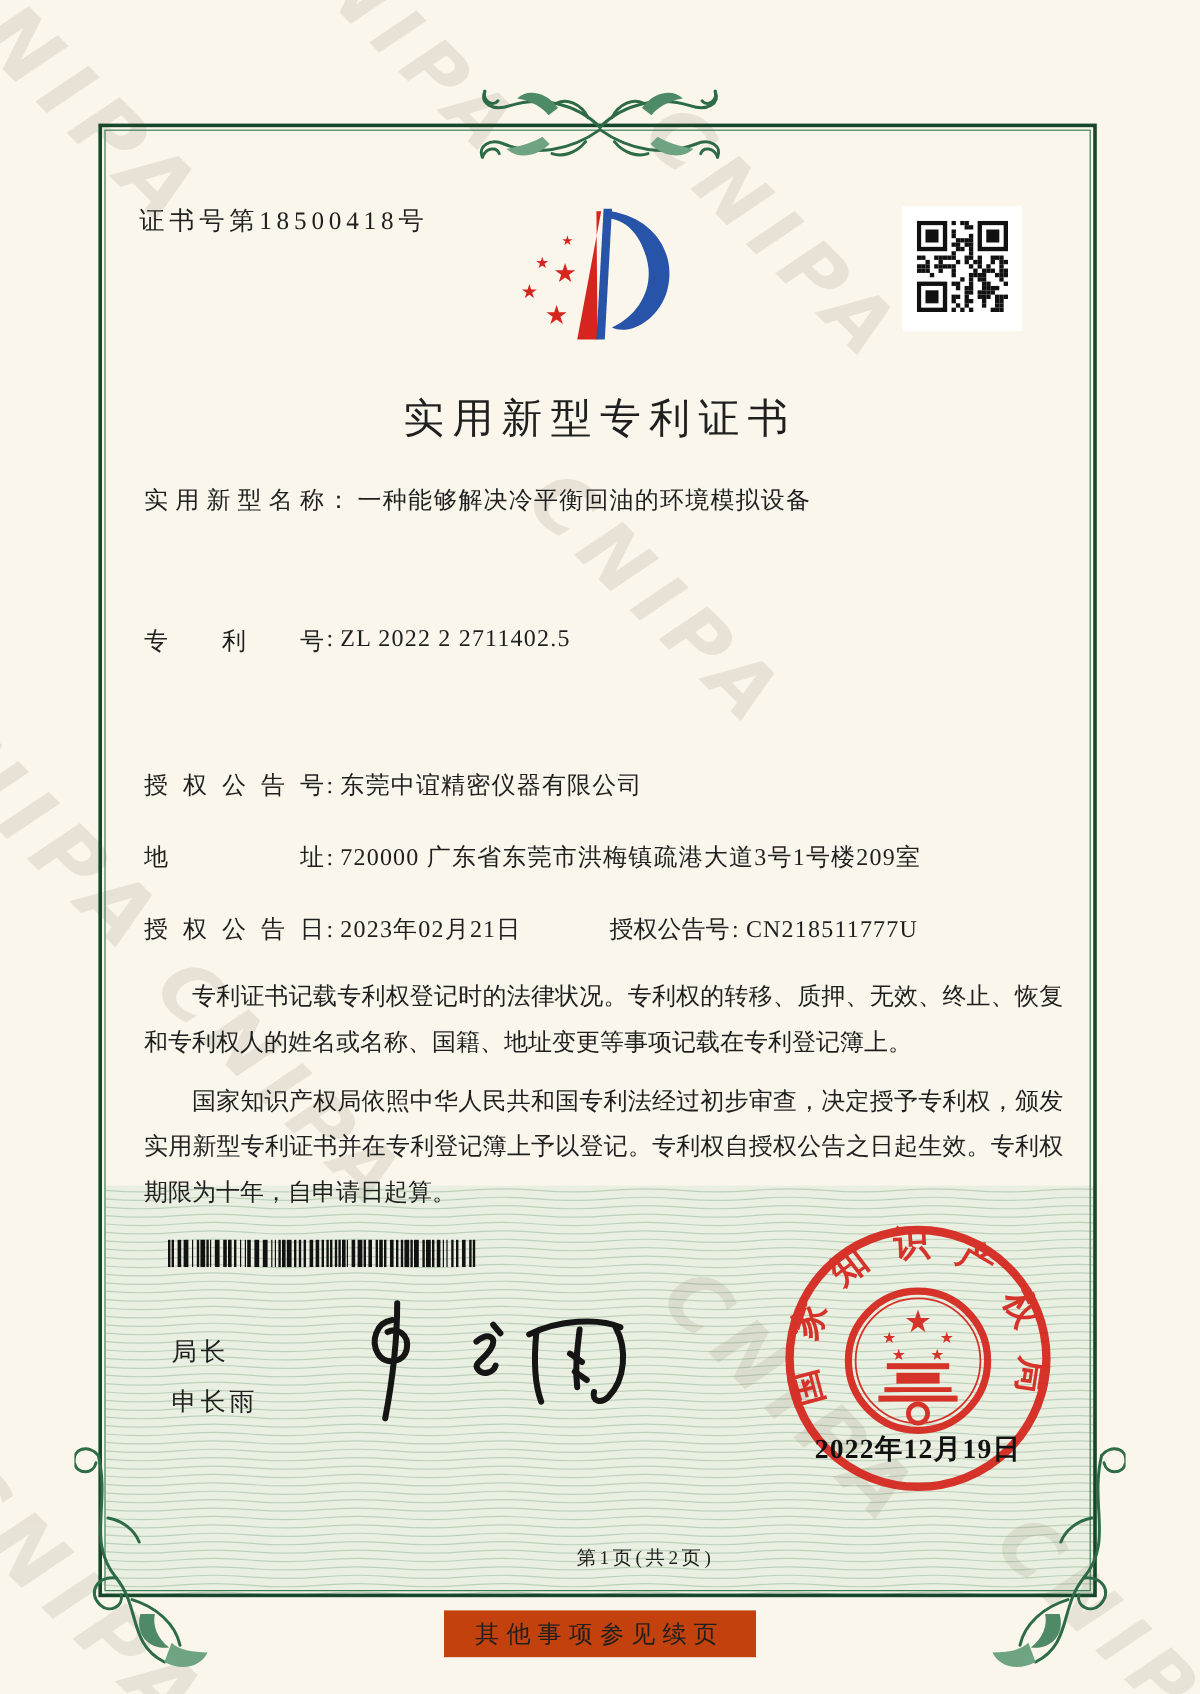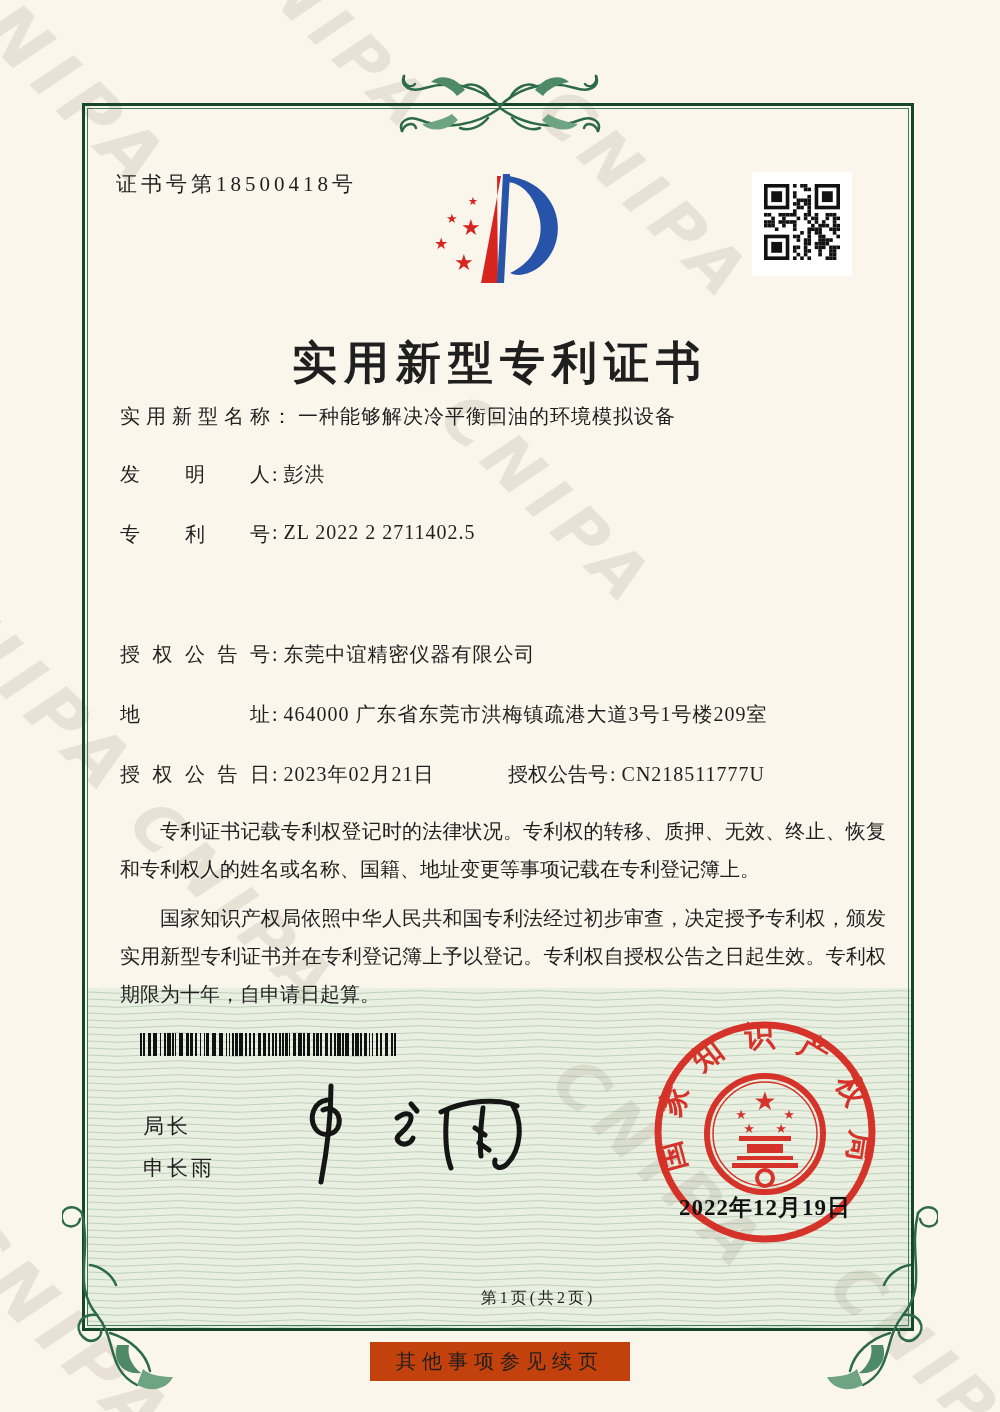--- a/index.html
+++ b/index.html
@@ -12,21 +12,21 @@
   .frame{position:absolute;left:82px;top:103px;width:826px;height:1222px;border:3px solid #17472b;z-index:2;}
   .frame-inner{position:absolute;inset:2px;border:1px solid #3e7c56;}
   .green-panel{position:absolute;left:88px;top:988px;width:826px;height:341px;background:#eaf0e1;z-index:0;}
   .green-panel svg{display:block}
   .content{position:absolute;inset:0;z-index:3;}
   .cert-no{position:absolute;left:116px;top:170px;font-size:21px;letter-spacing:4px;}
   .logo{position:absolute;left:434px;top:166px;width:150px;height:130px;}
   .logo .star{position:absolute;color:#d6251f;line-height:1;}
   .qr-box{position:absolute;left:752px;top:172px;width:100px;height:104px;background:#ffffff;}
   .qr-box svg{position:absolute;left:12px;top:12px;}
-  .title{position:absolute;left:0;top:303px;width:100%;text-align:center;font-size:45px;font-weight:700;letter-spacing:7px;}
+  .title{position:absolute;left:0;top:303px;width:100%;text-align:center;font-size:34px;font-weight:400;letter-spacing:7px;}
   .frow{position:absolute;left:120px;width:770px;font-size:20px;white-space:nowrap;}
   .flabel{display:inline-block;width:150px;text-align:justify;text-align-last:justify;vertical-align:top;}
   .fcolon{display:inline-block;margin:0 6px 0 2px;}
   .fval{letter-spacing:1px;}
   .frow .second{position:absolute;left:388px;top:0;font-family:Liberation Serif, serif;}
   .paras{position:absolute;left:120px;top:812px;width:766px;font-size:20px;line-height:38px;text-align:justify;}
   .paras p{margin:0 0 11px 0;text-indent:2em;}
   .barcode{position:absolute;left:140px;top:1033px;}
   .director-title{position:absolute;left:143px;top:1112px;font-family:"Liberation Sans","DejaVu Sans",sans-serif;
       font-size:21px;letter-spacing:3px;}
@@ -297,31 +297,28 @@
           <rect x="3.619047619047619" y="54.285714285714285" width="18.095238095238095" height="18.095238095238095" fill="#fff"></rect>
           <rect x="7.238095238095238" y="57.904761904761905" width="10.857142857142858" height="10.857142857142858" fill="#111"></rect>
         </svg>
     </div>
 
     <h1 class="title">实用新型专利证书</h1>
 
     <div class="frow" style="top:403px">
       <span class="flabel">实用新型名称</span><span class="fcolon">：</span><span class="fval">一种能够解决冷平衡回油的环境模拟设备</span>
     </div>
-    <div class="frow" style="top:461px">
-      <span class="flabel">发明人</span><span class="fcolon">:</span><span class="fval">彭洪</span>
-    </div>
     <div class="frow" style="top:521px">
       <span class="flabel">专利号</span><span class="fcolon">:</span><span class="fval">ZL 2022 2 2711402.5</span>
     </div>
     <div class="frow" style="top:641px">
       <span class="flabel">授权公告号</span><span class="fcolon">:</span><span class="fval">东莞中谊精密仪器有限公司</span>
     </div>
     <div class="frow" style="top:701px">
-      <span class="flabel">地址</span><span class="fcolon">:</span><span class="fval">464000 广东省东莞市洪梅镇疏港大道3号1号楼209室</span>
+      <span class="flabel">地址</span><span class="fcolon">:</span><span class="fval">720000 广东省东莞市洪梅镇疏港大道3号1号楼209室</span>
     </div>
     <div class="frow" style="top:761px">
       <span class="flabel">授权公告日</span><span class="fcolon">:</span><span class="fval">2023年02月21日</span>
       <span class="second">
         <span>授权公告号</span><span class="fcolon">:</span><span class="fval">CN218511777U</span>
       </span>
     </div>
 
     <div class="paras">
       <p>专利证书记载专利权登记时的法律状况。专利权的转移、质押、无效、终止、恢复和专利权人的姓名或名称、国籍、地址变更等事项记载在专利登记簿上。</p>

